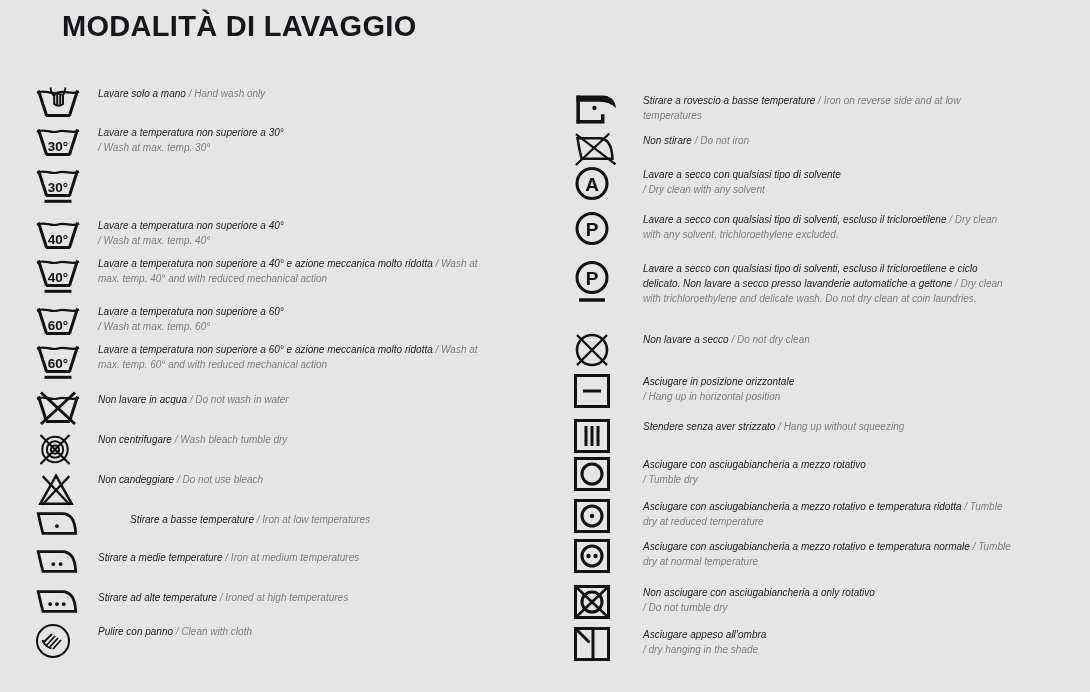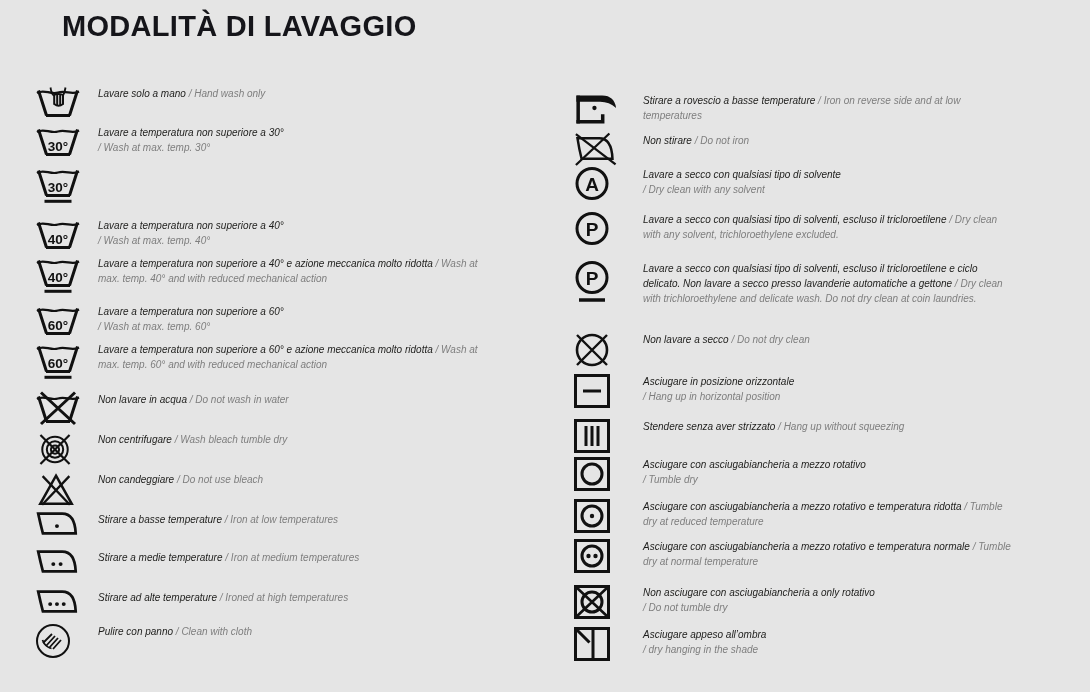--- a/index.html
+++ b/index.html
@@ -29,21 +29,21 @@
   #col-left .row:nth-child(1){min-height:39px;}
   #col-left .row:nth-child(2){min-height:41px;}
   #col-left .row:nth-child(3){min-height:52px;}
   #col-left .row:nth-child(4){min-height:37px;}
   #col-left .row:nth-child(5){min-height:48px;}
   #col-left .row:nth-child(6){min-height:37px;}
   #col-left .row:nth-child(7){min-height:50px;}
   #col-left .row:nth-child(8){min-height:40px;}
   #col-left .row:nth-child(9){min-height:40px;}
   #col-left .row:nth-child(10){min-height:40px;}
-  #col-left .row:nth-child(11){min-height:38px;}
+  #col-left .row:nth-child(11){min-height:38px;gap:32px;}
   #col-left .row:nth-child(12){min-height:40px;}
   #col-left .row:nth-child(13){min-height:34px;}
   #col-right .row:nth-child(1){min-height:40px;}
   #col-right .row:nth-child(2){min-height:33px;}
   #col-right .row:nth-child(3){min-height:45px;}
   #col-right .row:nth-child(4){min-height:49px;}
   #col-right .row:nth-child(5){min-height:71px;}
   #col-right .row:nth-child(6){min-height:42px;}
   #col-right .row:nth-child(7){min-height:45px;}
   #col-right .row:nth-child(8){min-height:38px;}

